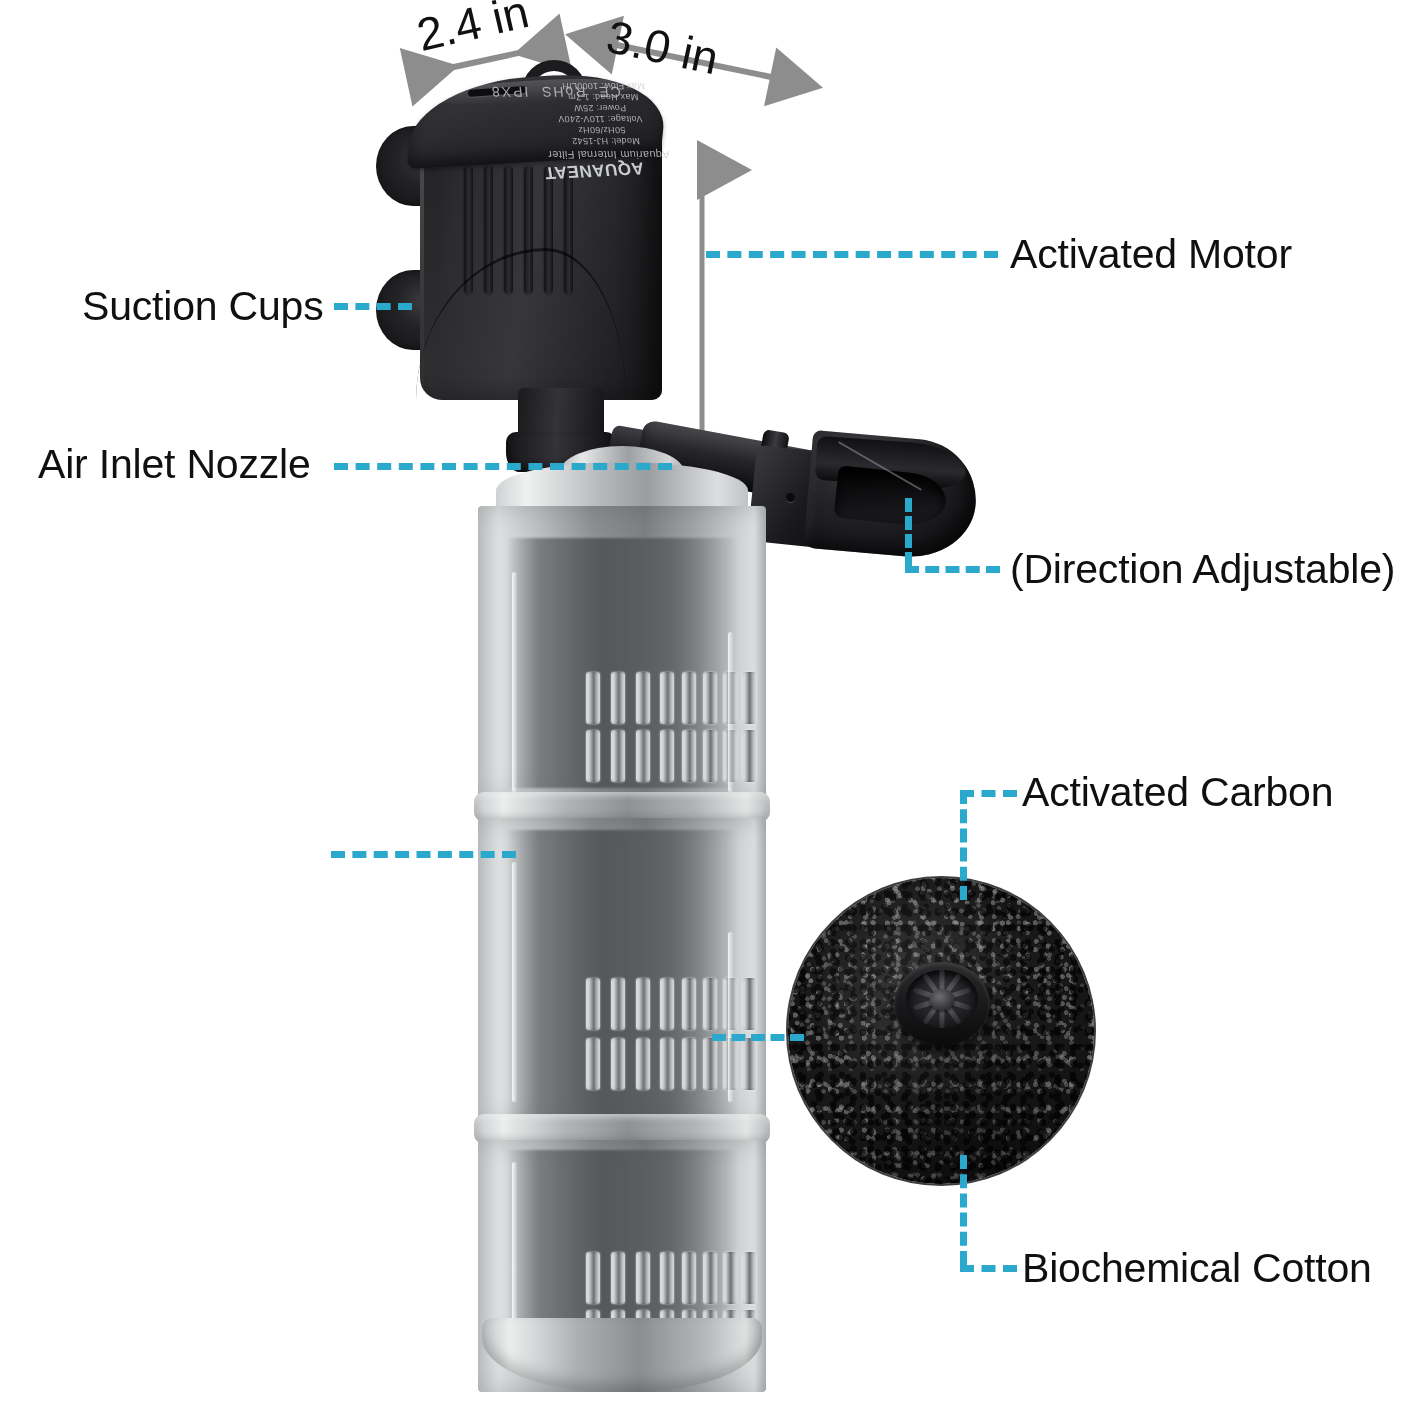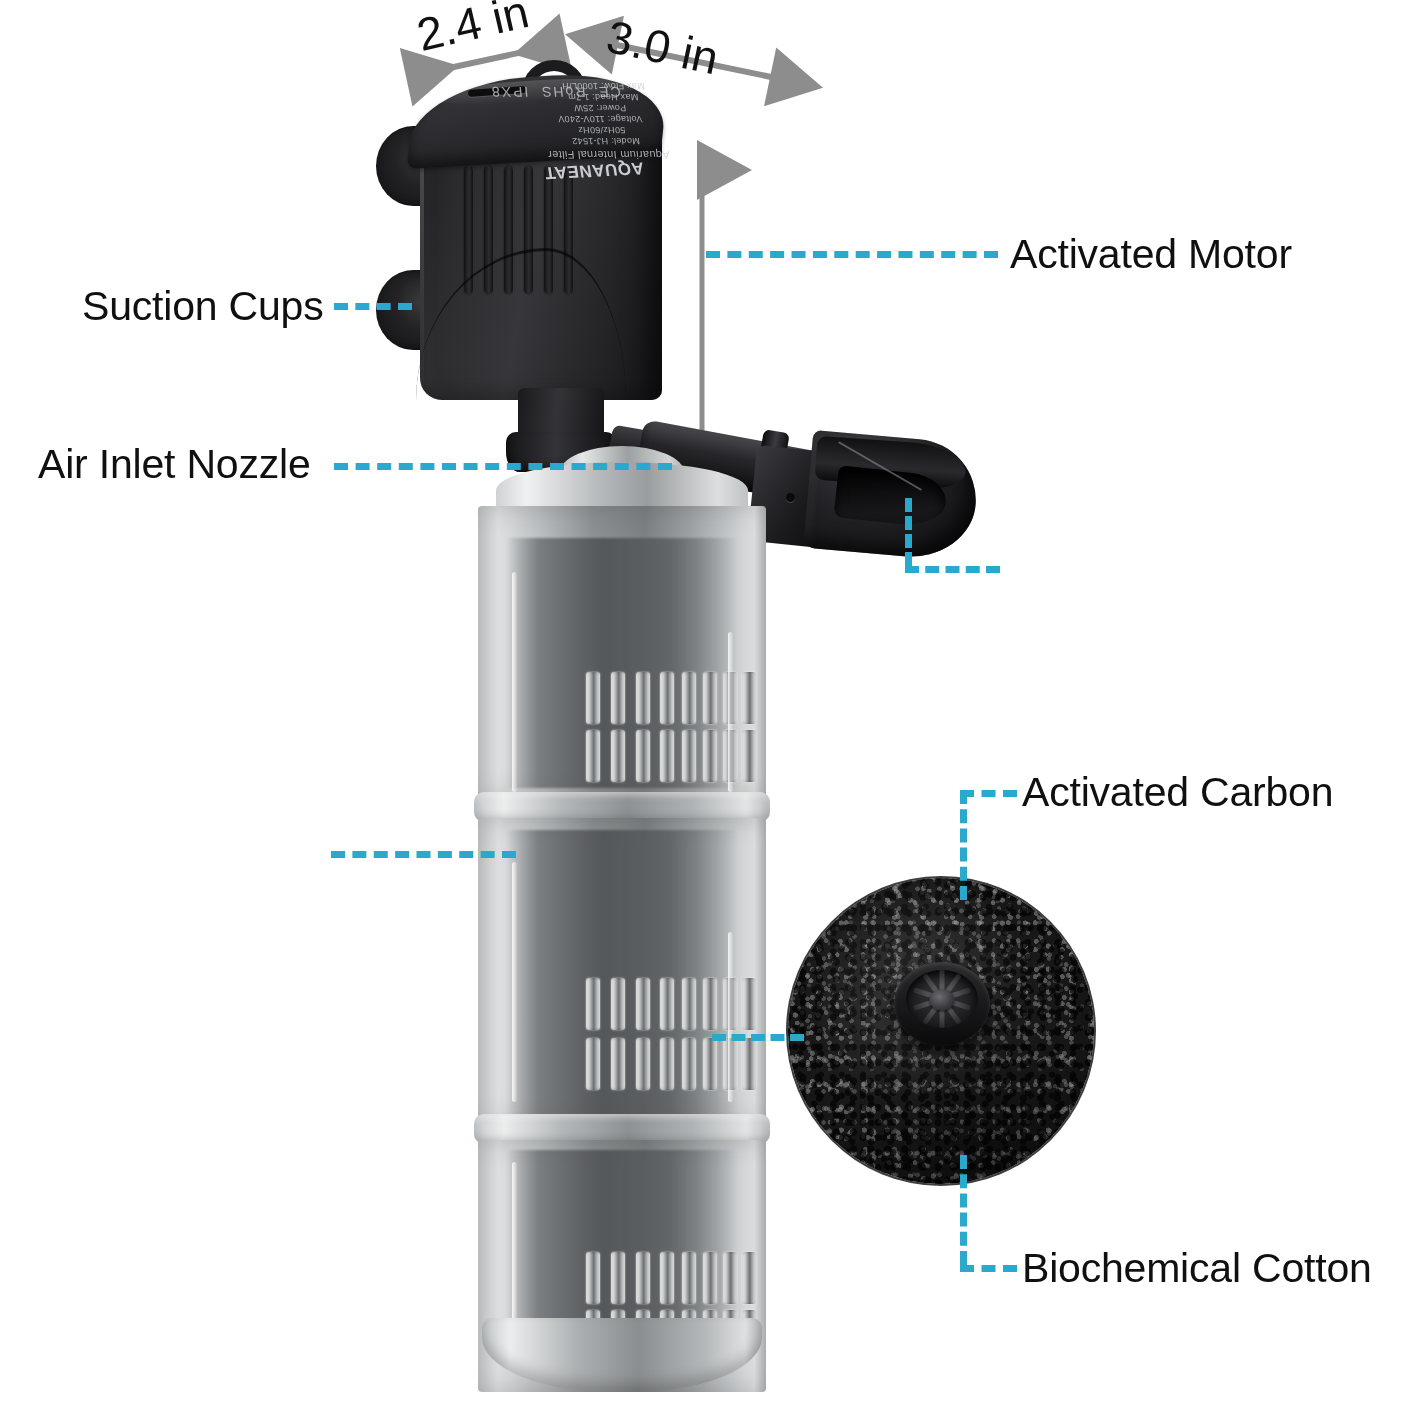--- a/index.html
+++ b/index.html
@@ -595,20 +595,21 @@
 
   <div class="lead-h" style="left:712px;top:1034px;width:92px;"></div>
 
   <div class="callout right" style="left:1010px;top:228px;">Activated Motor</div>
 
   <div class="callout left" style="left:82px;top:280px;">Suction Cups</div>
 
   <div class="callout left" style="left:38px;top:438px;">Air Inlet Nozzle</div>
 
   <div style="position:absolute;left:1010px;top:543px;">
+    <div class="callout" style="position:static;">(Direction Adjustable)</div>
   </div>
 
 
   <div class="callout right" style="left:1022px;top:766px;">Activated Carbon</div>
 
   <div class="callout right" style="left:1022px;top:1242px;">Biochemical Cotton</div>
 
 </div>
 
 </body></html>

